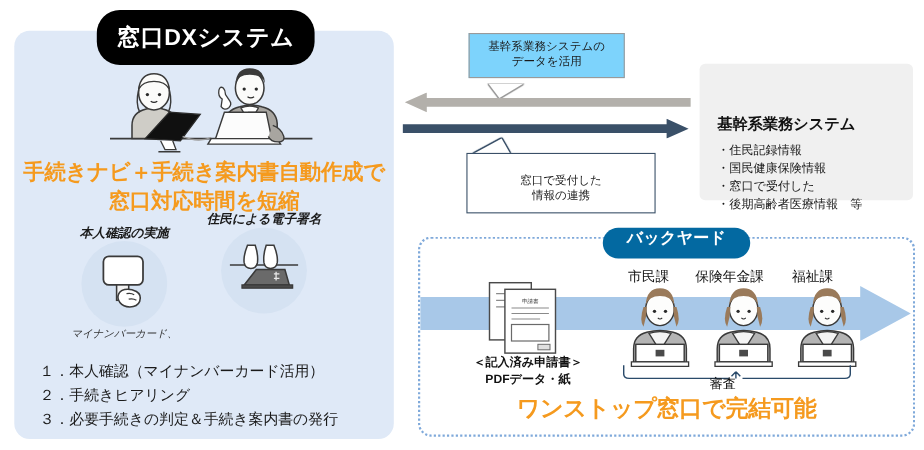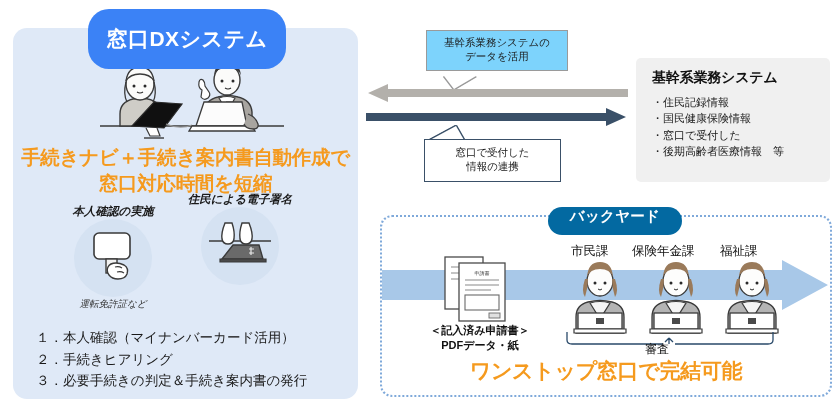--- a/index.html
+++ b/index.html
@@ -15,22 +15,22 @@
   #left-panel {
     position: absolute;
     left: 13px; top: 28px;
     width: 345px; height: 371px;
     background: #dfe9f7;
     border-radius: 14px;
   }
   #front-pill {
     position: absolute;
     left: 88px; top: 9px;
-    width: 198px; height: 60px;
-    background: #3b82f6;
+    width: 198px; height: 50px;
+    background: #000000;
     border-radius: 21px;
     display: flex; align-items: center; justify-content: center;
     color: #ffffff;
     font-size: 21px; font-weight: bold;
     letter-spacing: .5px;
     z-index: 5;
   }
 
   
   #counter-illo { position: absolute; left: 92px; top: 54px; width: 200px; height: 92px; }
@@ -85,21 +85,21 @@
   #callout-top-tail {
     position: absolute; left: 78px; top: 48px;
     width: 0; height: 0;
     border-left: 10px solid transparent;
     border-right: 22px solid transparent;
     border-top: 13px solid #ffffff;
     filter: drop-shadow(0 1px 0 #9a9a9a) drop-shadow(-1px 0 0 #9a9a9a) drop-shadow(1px 0 0 #9a9a9a);
   }
   #callout-bottom {
     position: absolute; left: 58px; top: 111px;
-    width: 137px; padding: 6px 4px 7px;
+    width: 172px; padding: 18px 4px 7px;
     border: 1px solid #3a5068; background: #ffffff;
     text-align: center; font-size: 10.5px; line-height: 1.35;
     color: #1a1a1a; font-family: "Liberation Serif", "DejaVu Serif", serif;
   }
   #callout-bottom-tail {
     position: absolute; left: 64px; top: 98px;
     width: 0; height: 0;
     border-left: 26px solid transparent;
     border-right: 8px solid transparent;
     border-bottom: 14px solid #ffffff;
@@ -109,21 +109,21 @@
   
   #core-system-box {
     position: absolute; left: 636px; top: 58px;
     width: 194px; height: 124px;
     background: #f0f0f0;
     border-radius: 5px;
     padding: 11px 0 0 16px;
   }
   #core-system-title {
     font-size: 14px; font-weight: bold; color: #111;
-    margin-bottom: 7px; letter-spacing: -.2px;
+    margin-bottom: 7px; letter-spacing: -.2px; margin-top: 35px;
   }
   .core-item {
     font-size: 11px; color: #1a1a1a; line-height: 1.48;
     white-space: nowrap;
   }
 
   
   #backyard-panel {
     position: absolute; left: 380px; top: 215px;
     width: 452px; height: 182px;
@@ -233,21 +233,21 @@
   <div class="icon-circle">
     <svg viewBox="0 0 78 78" width="78" height="78">
       <rect x="20" y="14" width="36" height="26" rx="5" fill="#ffffff" stroke="#3a3a3a" stroke-width="1.6"></rect>
       <rect x="32" y="40" width="11" height="14" fill="#f2f2f2" stroke="#3a3a3a" stroke-width="1.4"></rect>
       <path d="M42 44 q-6 0 -8 4 q-2 4 1 8 q3 4 9 4 q7 0 9 -5 q2 -6 -3 -9 q-4 -2 -8 -2Z" fill="#ffffff" stroke="#3a3a3a" stroke-width="1.4"></path>
       <path d="M41 48 q4 -1 7 1" fill="none" stroke="#3a3a3a" stroke-width="1.1"></path>
       <path d="M43 53 q4 -1 7 1" fill="none" stroke="#3a3a3a" stroke-width="1.1"></path>
     </svg>
   </div>
   <div class="icon-caption-bottom">
-    <div>運転免許証など</div>
+    <div>マイナンバーカード、</div>
   </div>
 </div>
 
 <div class="icon-col" id="icon-col-signature">
   <div class="icon-caption-top">住民による電子署名</div>
   <div class="icon-circle">
     <svg viewBox="0 0 78 78" width="78" height="78">
       <path d="M8 34 h62" stroke="#3a3a3a" stroke-width="1.4"></path>
       <path d="M24 16 q-4 10 -3 16 q1 5 6 5 q5 0 6 -5 q1 -7 -2 -16Z" fill="#ffffff" stroke="#3a3a3a" stroke-width="1.4"></path>
       <path d="M48 16 q4 10 3 16 q-1 5 -6 5 q-5 0 -6 -5 q-1 -7 2 -16Z" fill="#ffffff" stroke="#3a3a3a" stroke-width="1.4"></path>

